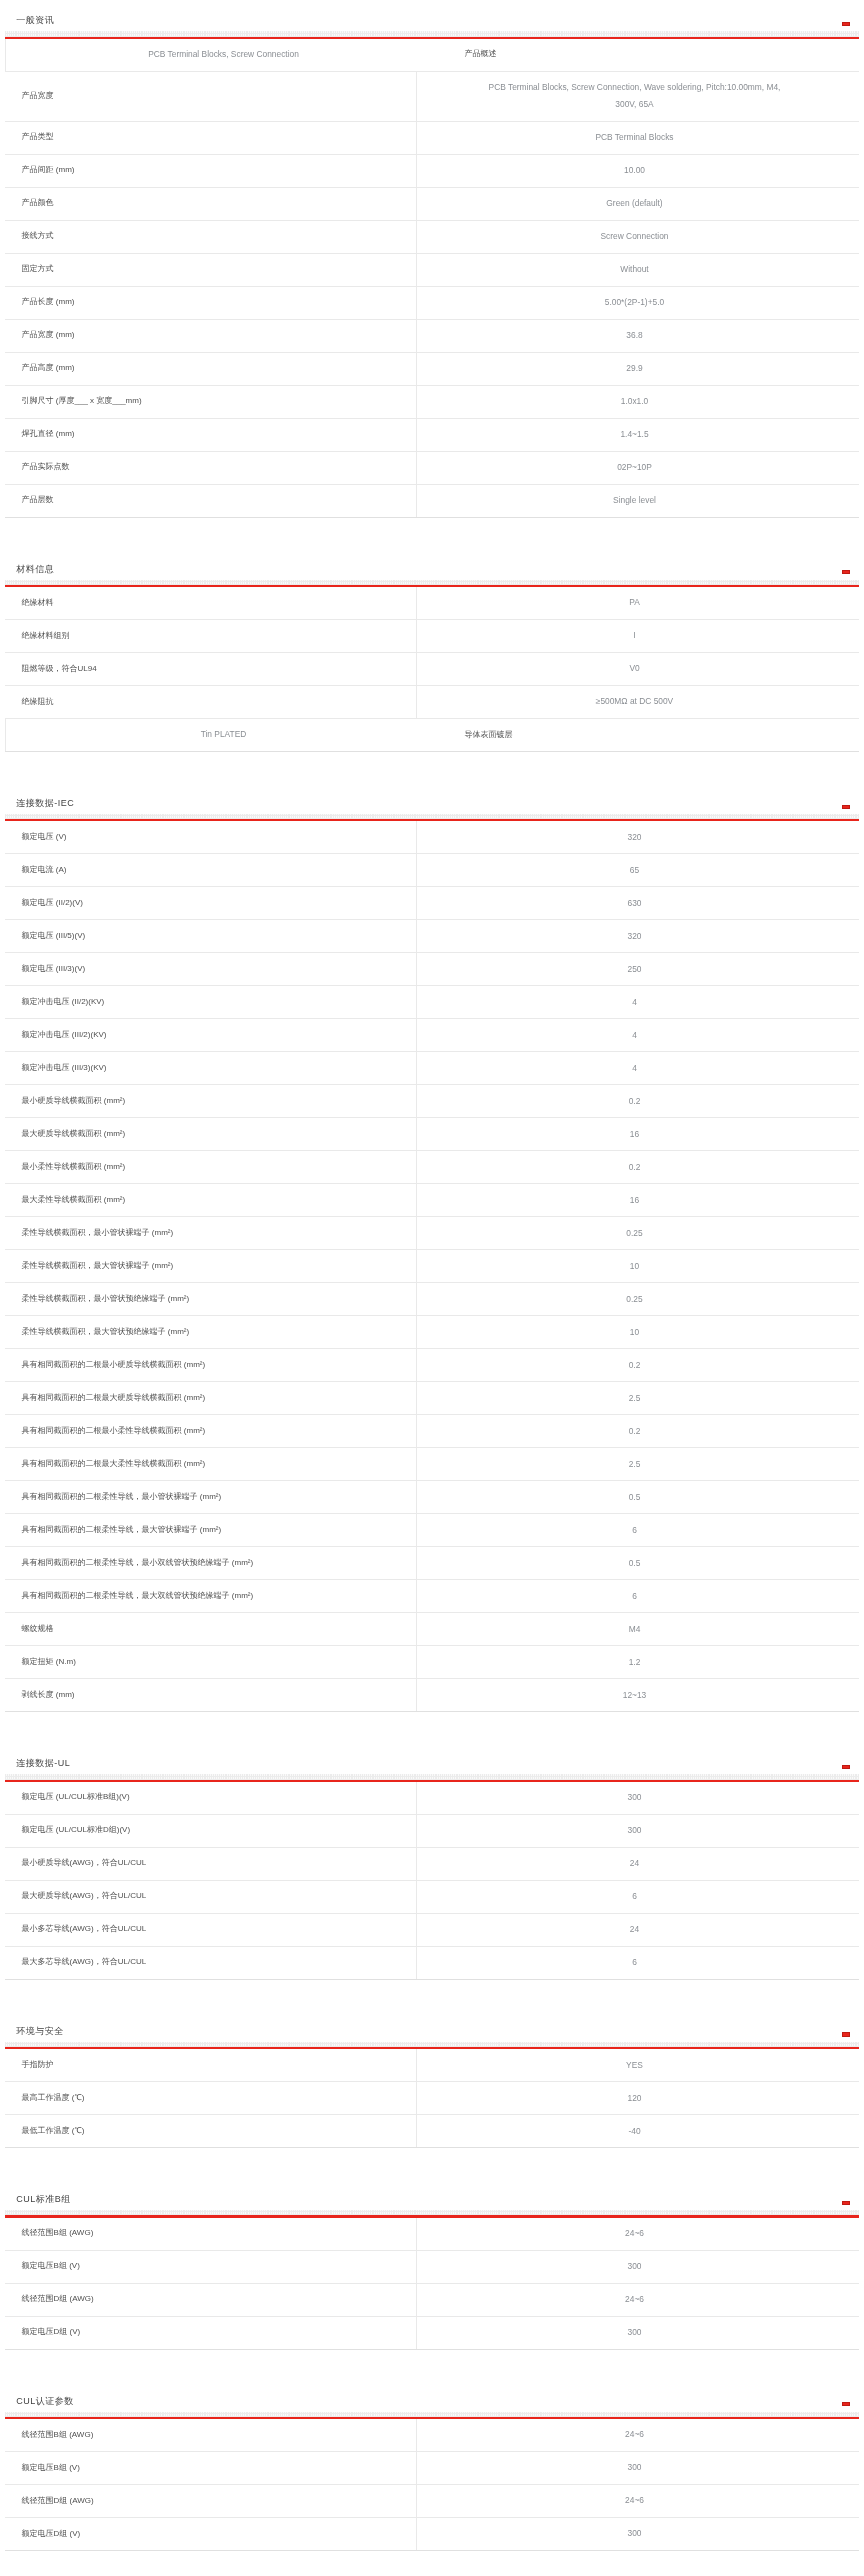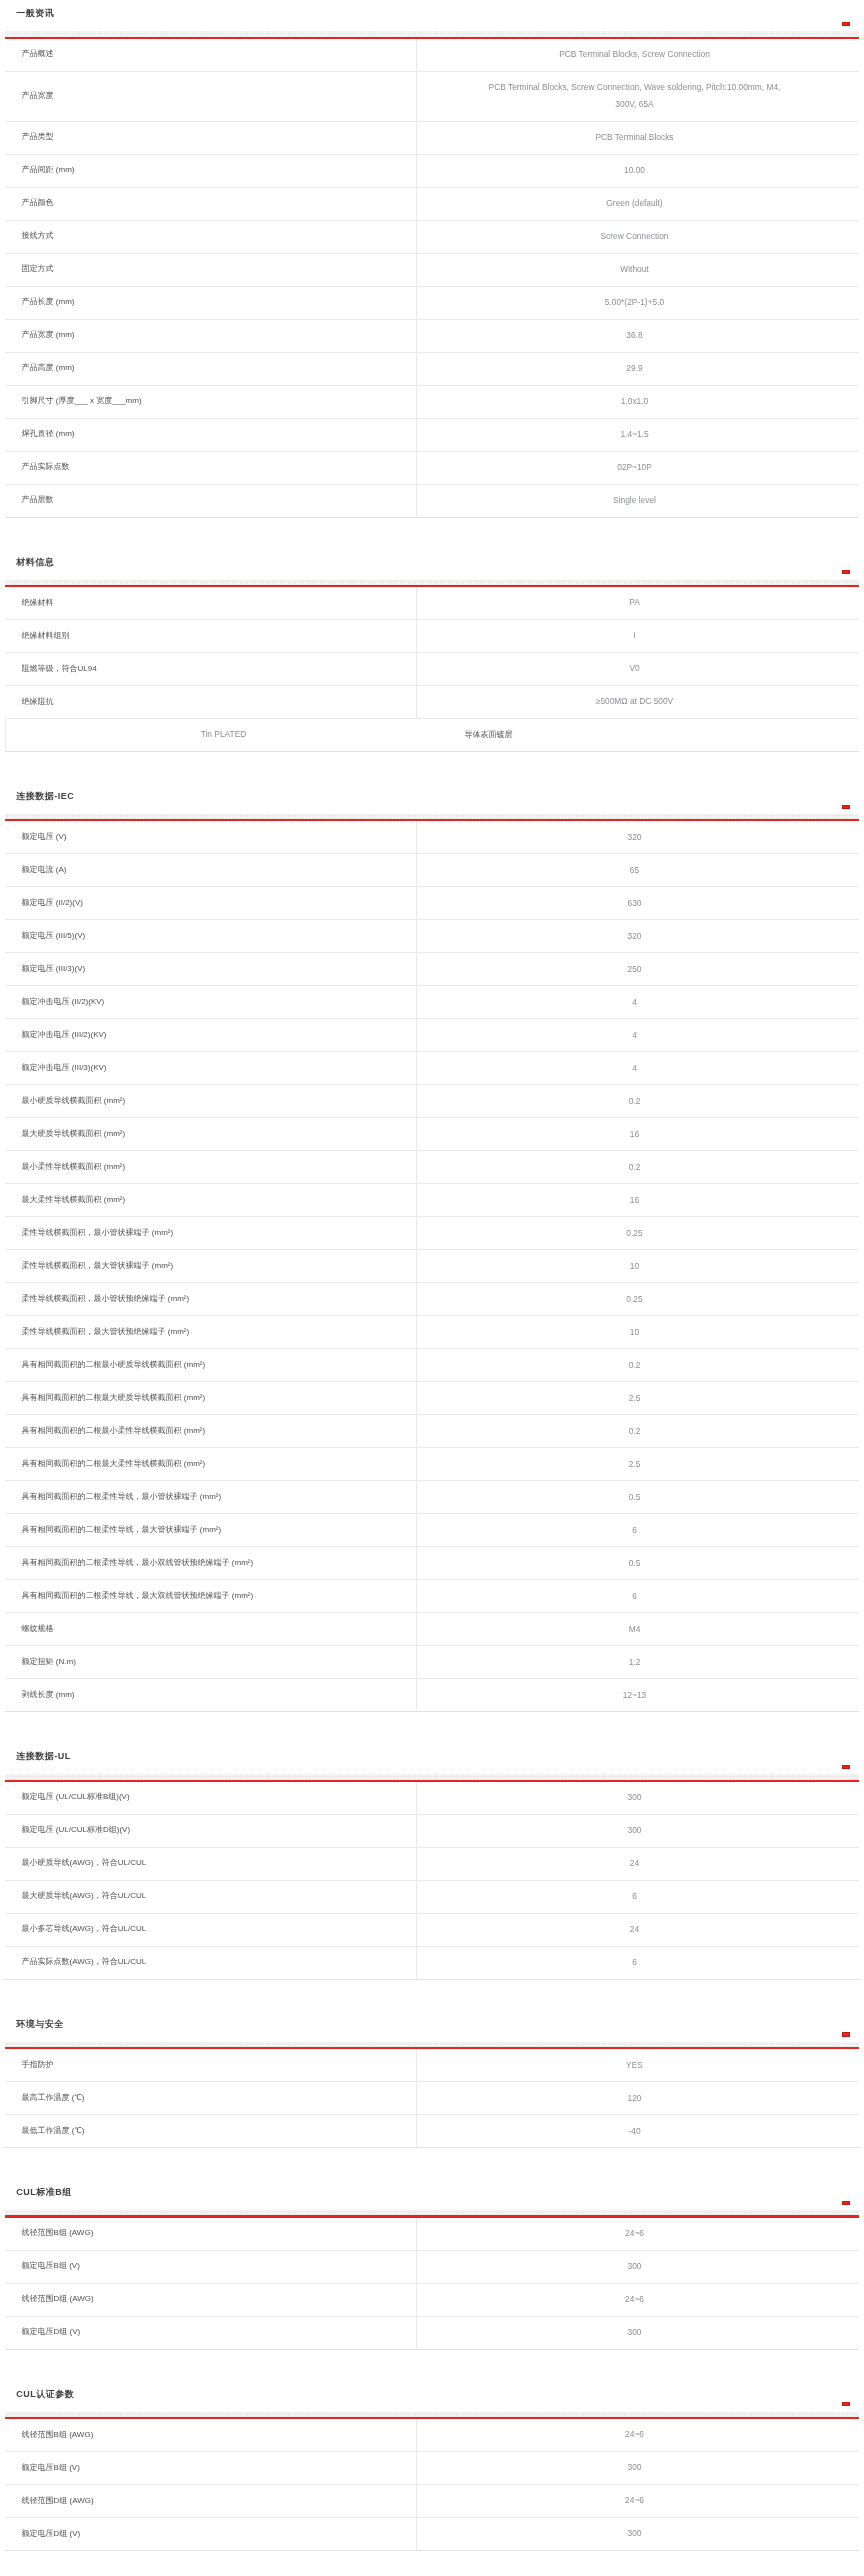--- a/index.html
+++ b/index.html
@@ -16,22 +16,22 @@
     width:864px;
     min-height:2576px;
     font-family:"Liberation Sans", sans-serif;
     -webkit-font-smoothing:antialiased;
   }
   .page{padding:0 4.7px 16px 5.3px;}
   .section{margin-top:39px;}
   .section:first-child{margin-top:8.4px;}
   .sec-head{position:relative;height:23px;}
   .sec-title{
-    position:absolute;left:11px;top:0;margin:0;
-    font-size:9px;font-weight:700;color:var(--title-color);
+    position:absolute;left:11px;top:7px;margin:0;
+    font-size:9px;font-weight:400;color:var(--title-color);
     letter-spacing:0.5px;line-height:11.6px;
   }
   .collapse-btn{
     position:absolute;right:9px;top:13.7px;
     width:6.8px;height:2.1px;
     background:var(--accent);
     border:0.5px solid var(--accent-dark);
     cursor:pointer;display:block;
   }
   .band{
@@ -72,24 +72,24 @@
 <main class="page">
   <section class="section">
     <div class="sec-head">
       <h2 class="sec-title">一般资讯</h2>
       <span class="collapse-btn"></span>
     </div>
     <div class="band"></div>
     <div class="redline"></div>
     <div class="rows">
   <div class="row">
+    <div class="cell value">
+      <span class="val">PCB Terminal Blocks, Screw Connection</span>
+    </div>
     <div class="cell label">产品概述</div>
-    <div class="cell value">
-      <span class="val">PCB Terminal Blocks, Screw Connection</span>
-    </div>
   </div>
 
   <div class="row">
     <div class="cell label">产品宽度</div>
     <div class="cell value">
       <span class="val">PCB Terminal Blocks, Screw Connection, Wave soldering, Pitch:10.00mm, M4, 300V, 65A</span>
     </div>
   </div>
 
   <div class="row">
@@ -460,21 +460,21 @@
   </div>
 
   <div class="row">
     <div class="cell label">最小多芯导线(AWG)，符合UL/CUL</div>
     <div class="cell value">
       <span class="val">24</span>
     </div>
   </div>
 
   <div class="row">
-    <div class="cell label">产品实际点数(AWG)，符合UL/CUL</div>
+    <div class="cell label">最大多芯导线(AWG)，符合UL/CUL</div>
     <div class="cell value">
       <span class="val">6</span>
     </div>
   </div>
 </div>
   </section>
 
   <section class="section">
     <div class="sec-head">
       <h2 class="sec-title">环境与安全</h2>

